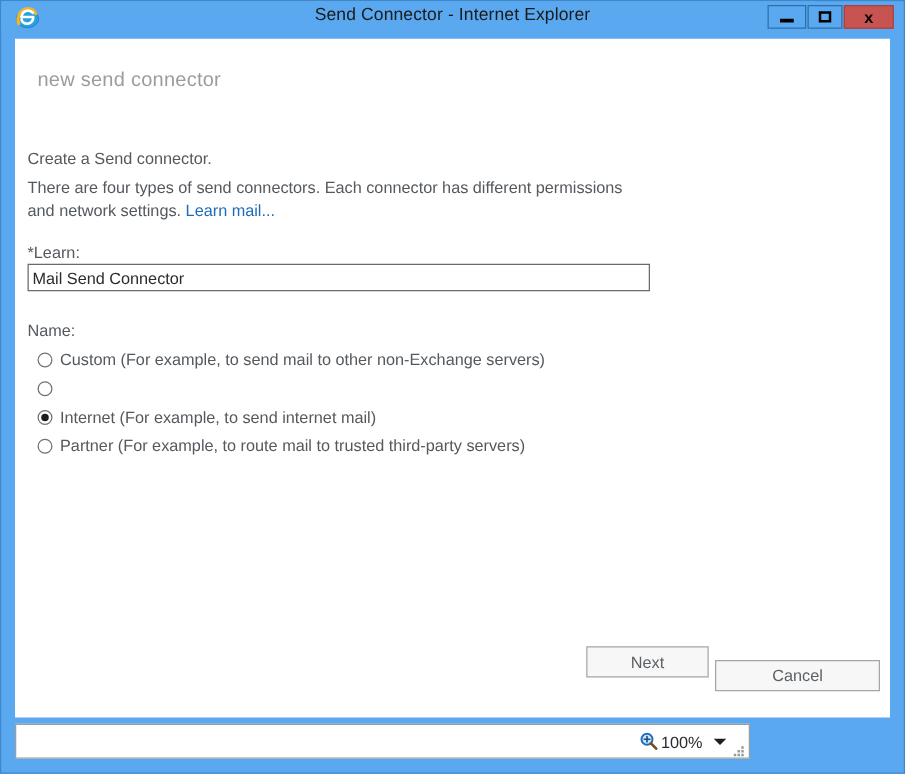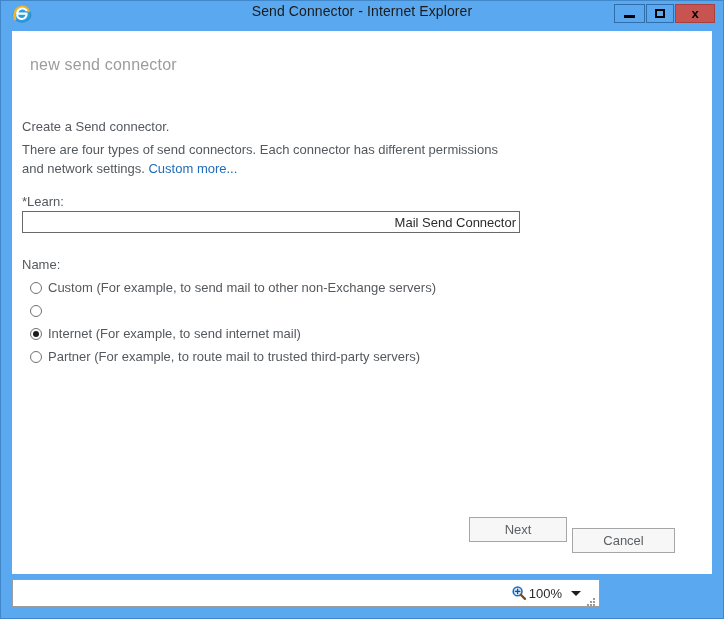--- a/index.html
+++ b/index.html
@@ -149,21 +149,20 @@
     width: 498px;
     height: 22px;
     box-sizing: border-box;
     border: 1px solid #6a6a6a;
     background: #ffffff;
     font-size: 13px;
     color: #2b2b2b;
     font-family: "Liberation Sans", sans-serif;
     padding: 0 3px;
     outline: none;
-    text-align: right;
   }
 
   #type-label {
     position: absolute;
     left: 10px;
     top: 226px;
     font-size: 13px;
     color: #54595e;
     font-family: "Liberation Sans", sans-serif;
   }
@@ -213,21 +212,21 @@
     box-sizing: border-box;
     background: #f7f7f7;
     border: 1px solid #a6a6a6;
     font-size: 13px;
     color: #5c6166;
     font-family: "Liberation Sans", sans-serif;
     cursor: default;
     padding: 0;
   }
   #btn-next   { left: 457px; top: 486px; width: 98px; }
-  #btn-cancel { left: 560px; top: 497px; width: 103px; }
+  #btn-cancel { left: 560px; top: 497px; width: 132px; }
 
   
   #status-bar {
     position: absolute;
     left: 11px;
     top: 578px;
     width: 588px;
     height: 28px;
     box-sizing: border-box;
     background: #ffffff;
@@ -293,21 +292,21 @@
       <span class="glyph-close">x</span>
     </button>
   </div>
 
   <div id="page-area">
 
     <div id="page-heading">new send connector</div>
 
     <div id="intro-line-1">Create a Send connector.</div>
 
-    <div id="intro-line-2"><span>There are four types of send connectors. Each connector has different permissions and network settings.</span> <a id="learn-more-link" href="#">Custom more...</a></div>
+    <div id="intro-line-2"><span>There are four types of send connectors. Each connector has different permissions and network settings.</span> <a id="learn-more-link" href="#">Learn mail...</a></div>
 
     <div id="name-label">*Learn:</div>
     <input id="name-input" type="text" value="Mail Send Connector" style="">
 
     <div id="type-label">Name:</div>
 
     <div id="type-options">
       <div class="radio-row">
         <span class="radio-mark"></span>
         <span class="radio-label">Custom (For example, to send mail to other non-Exchange servers)</span>

